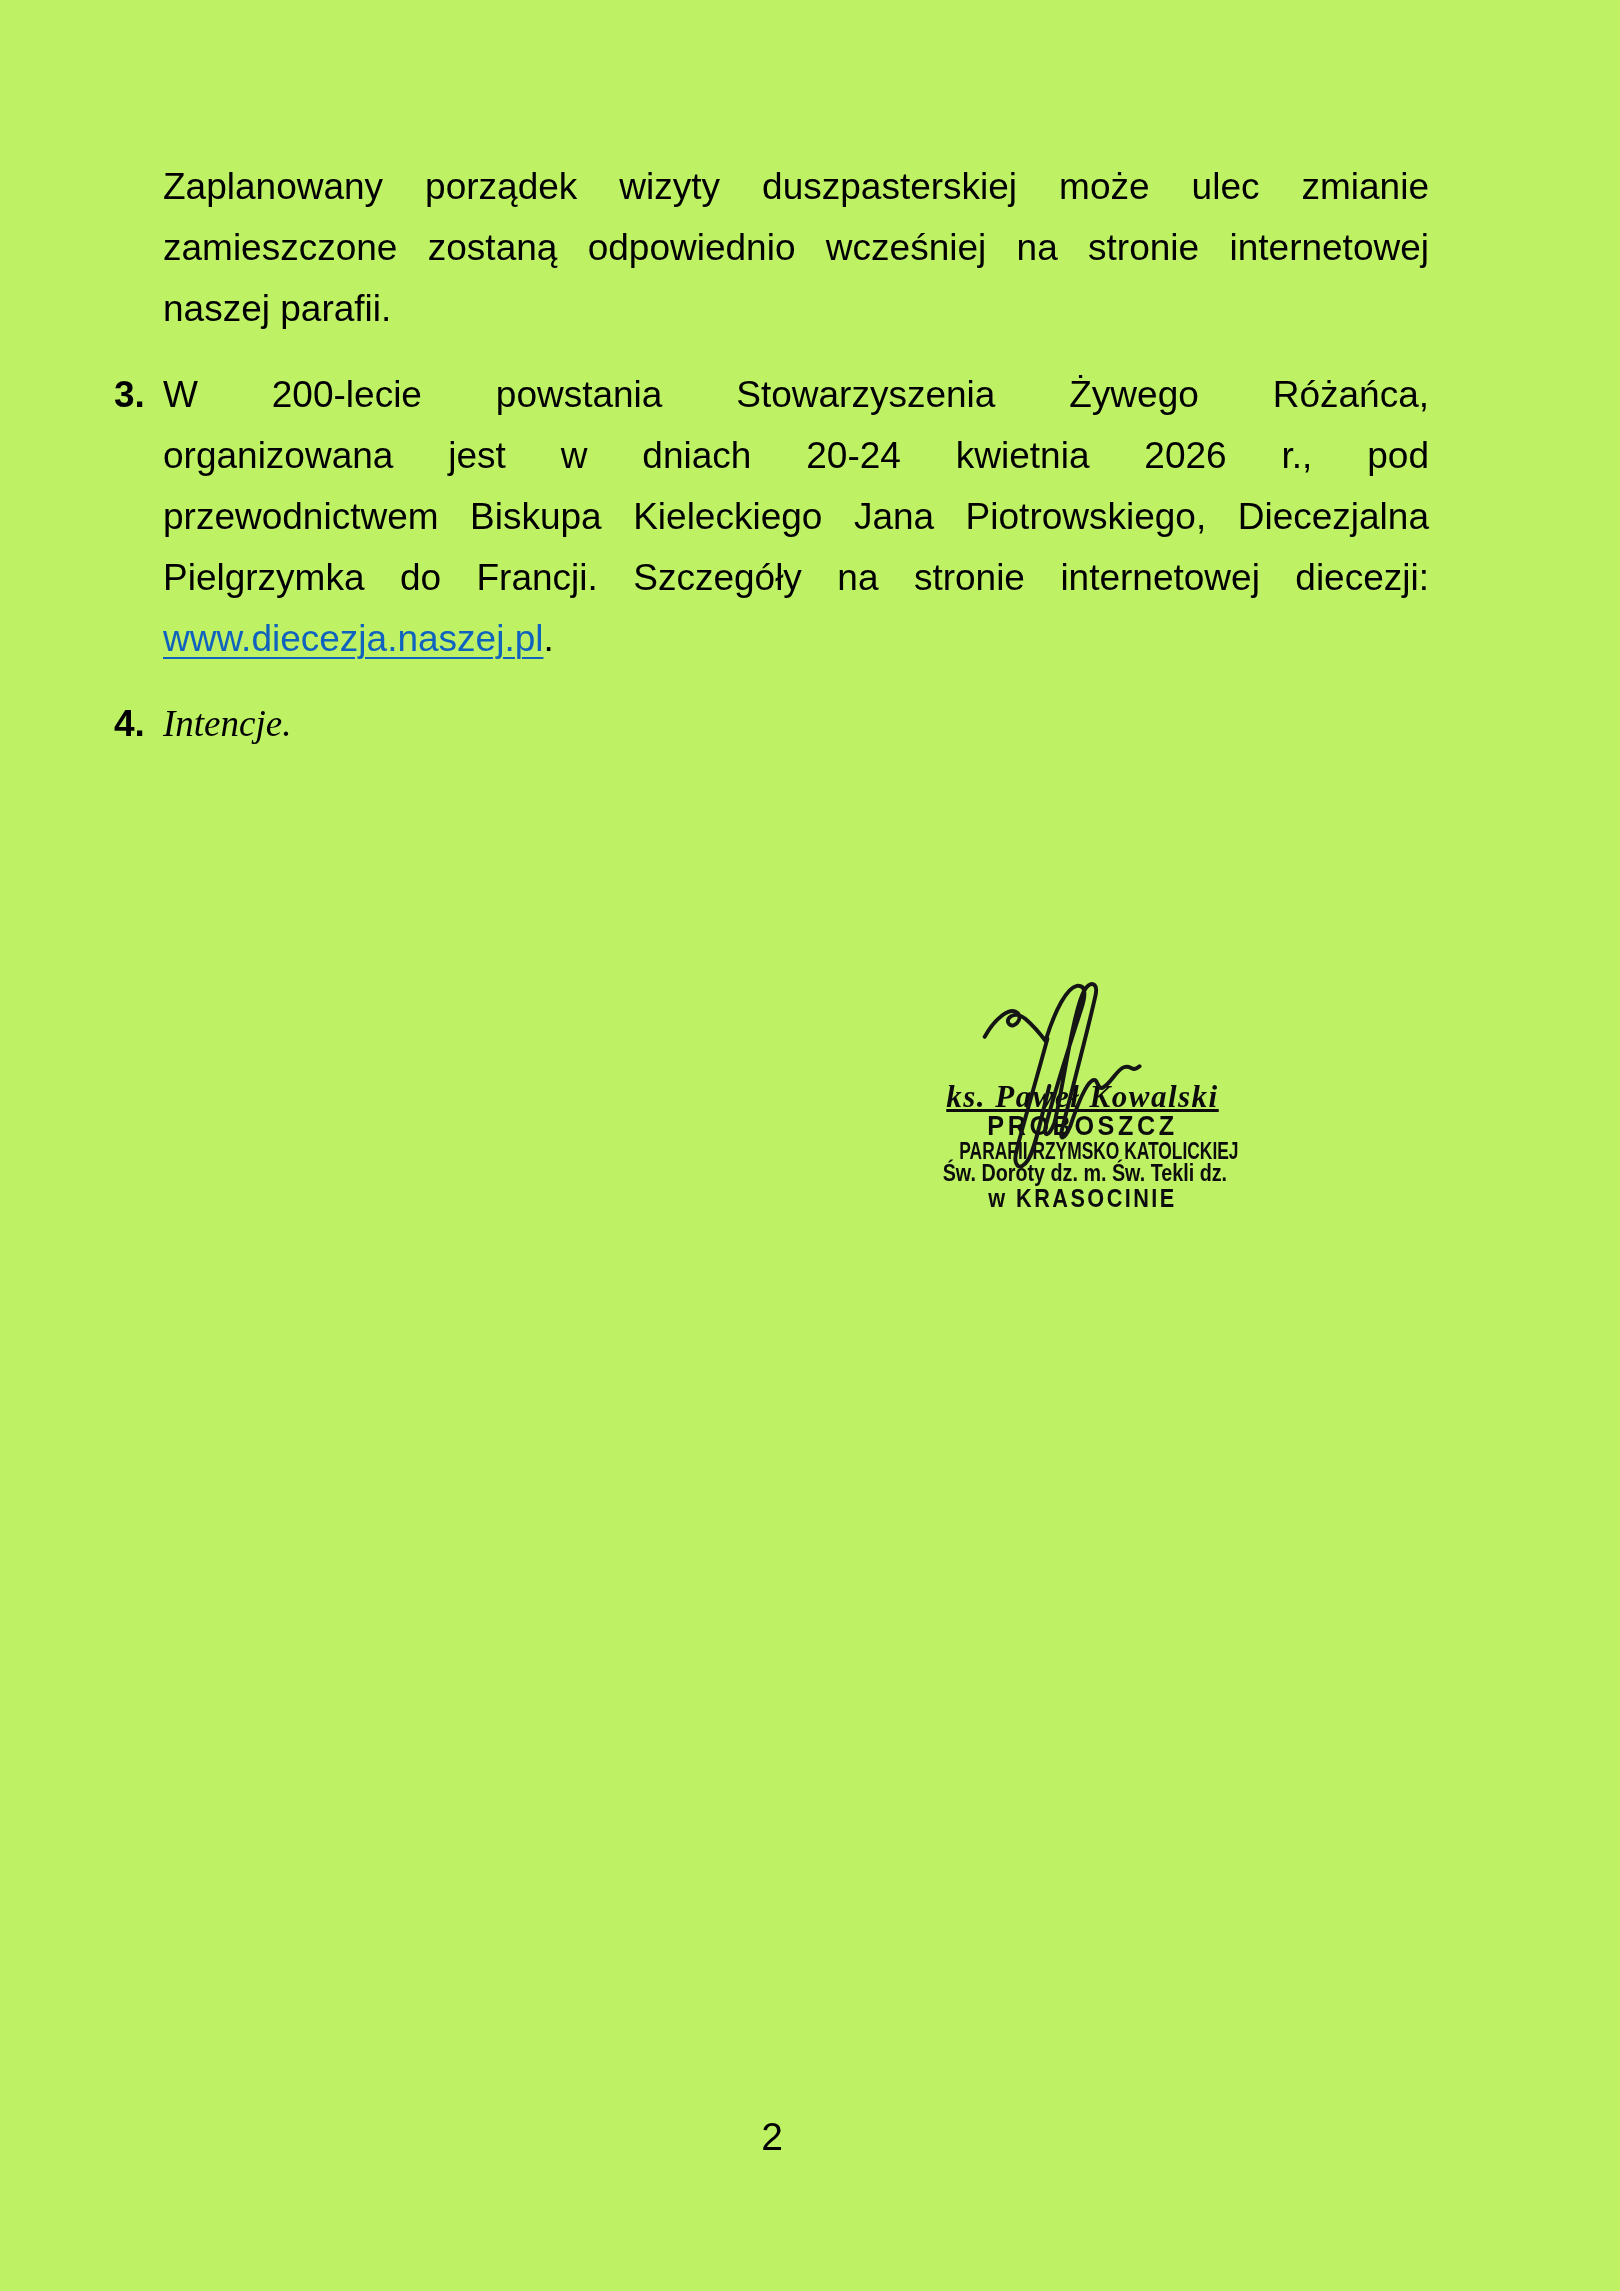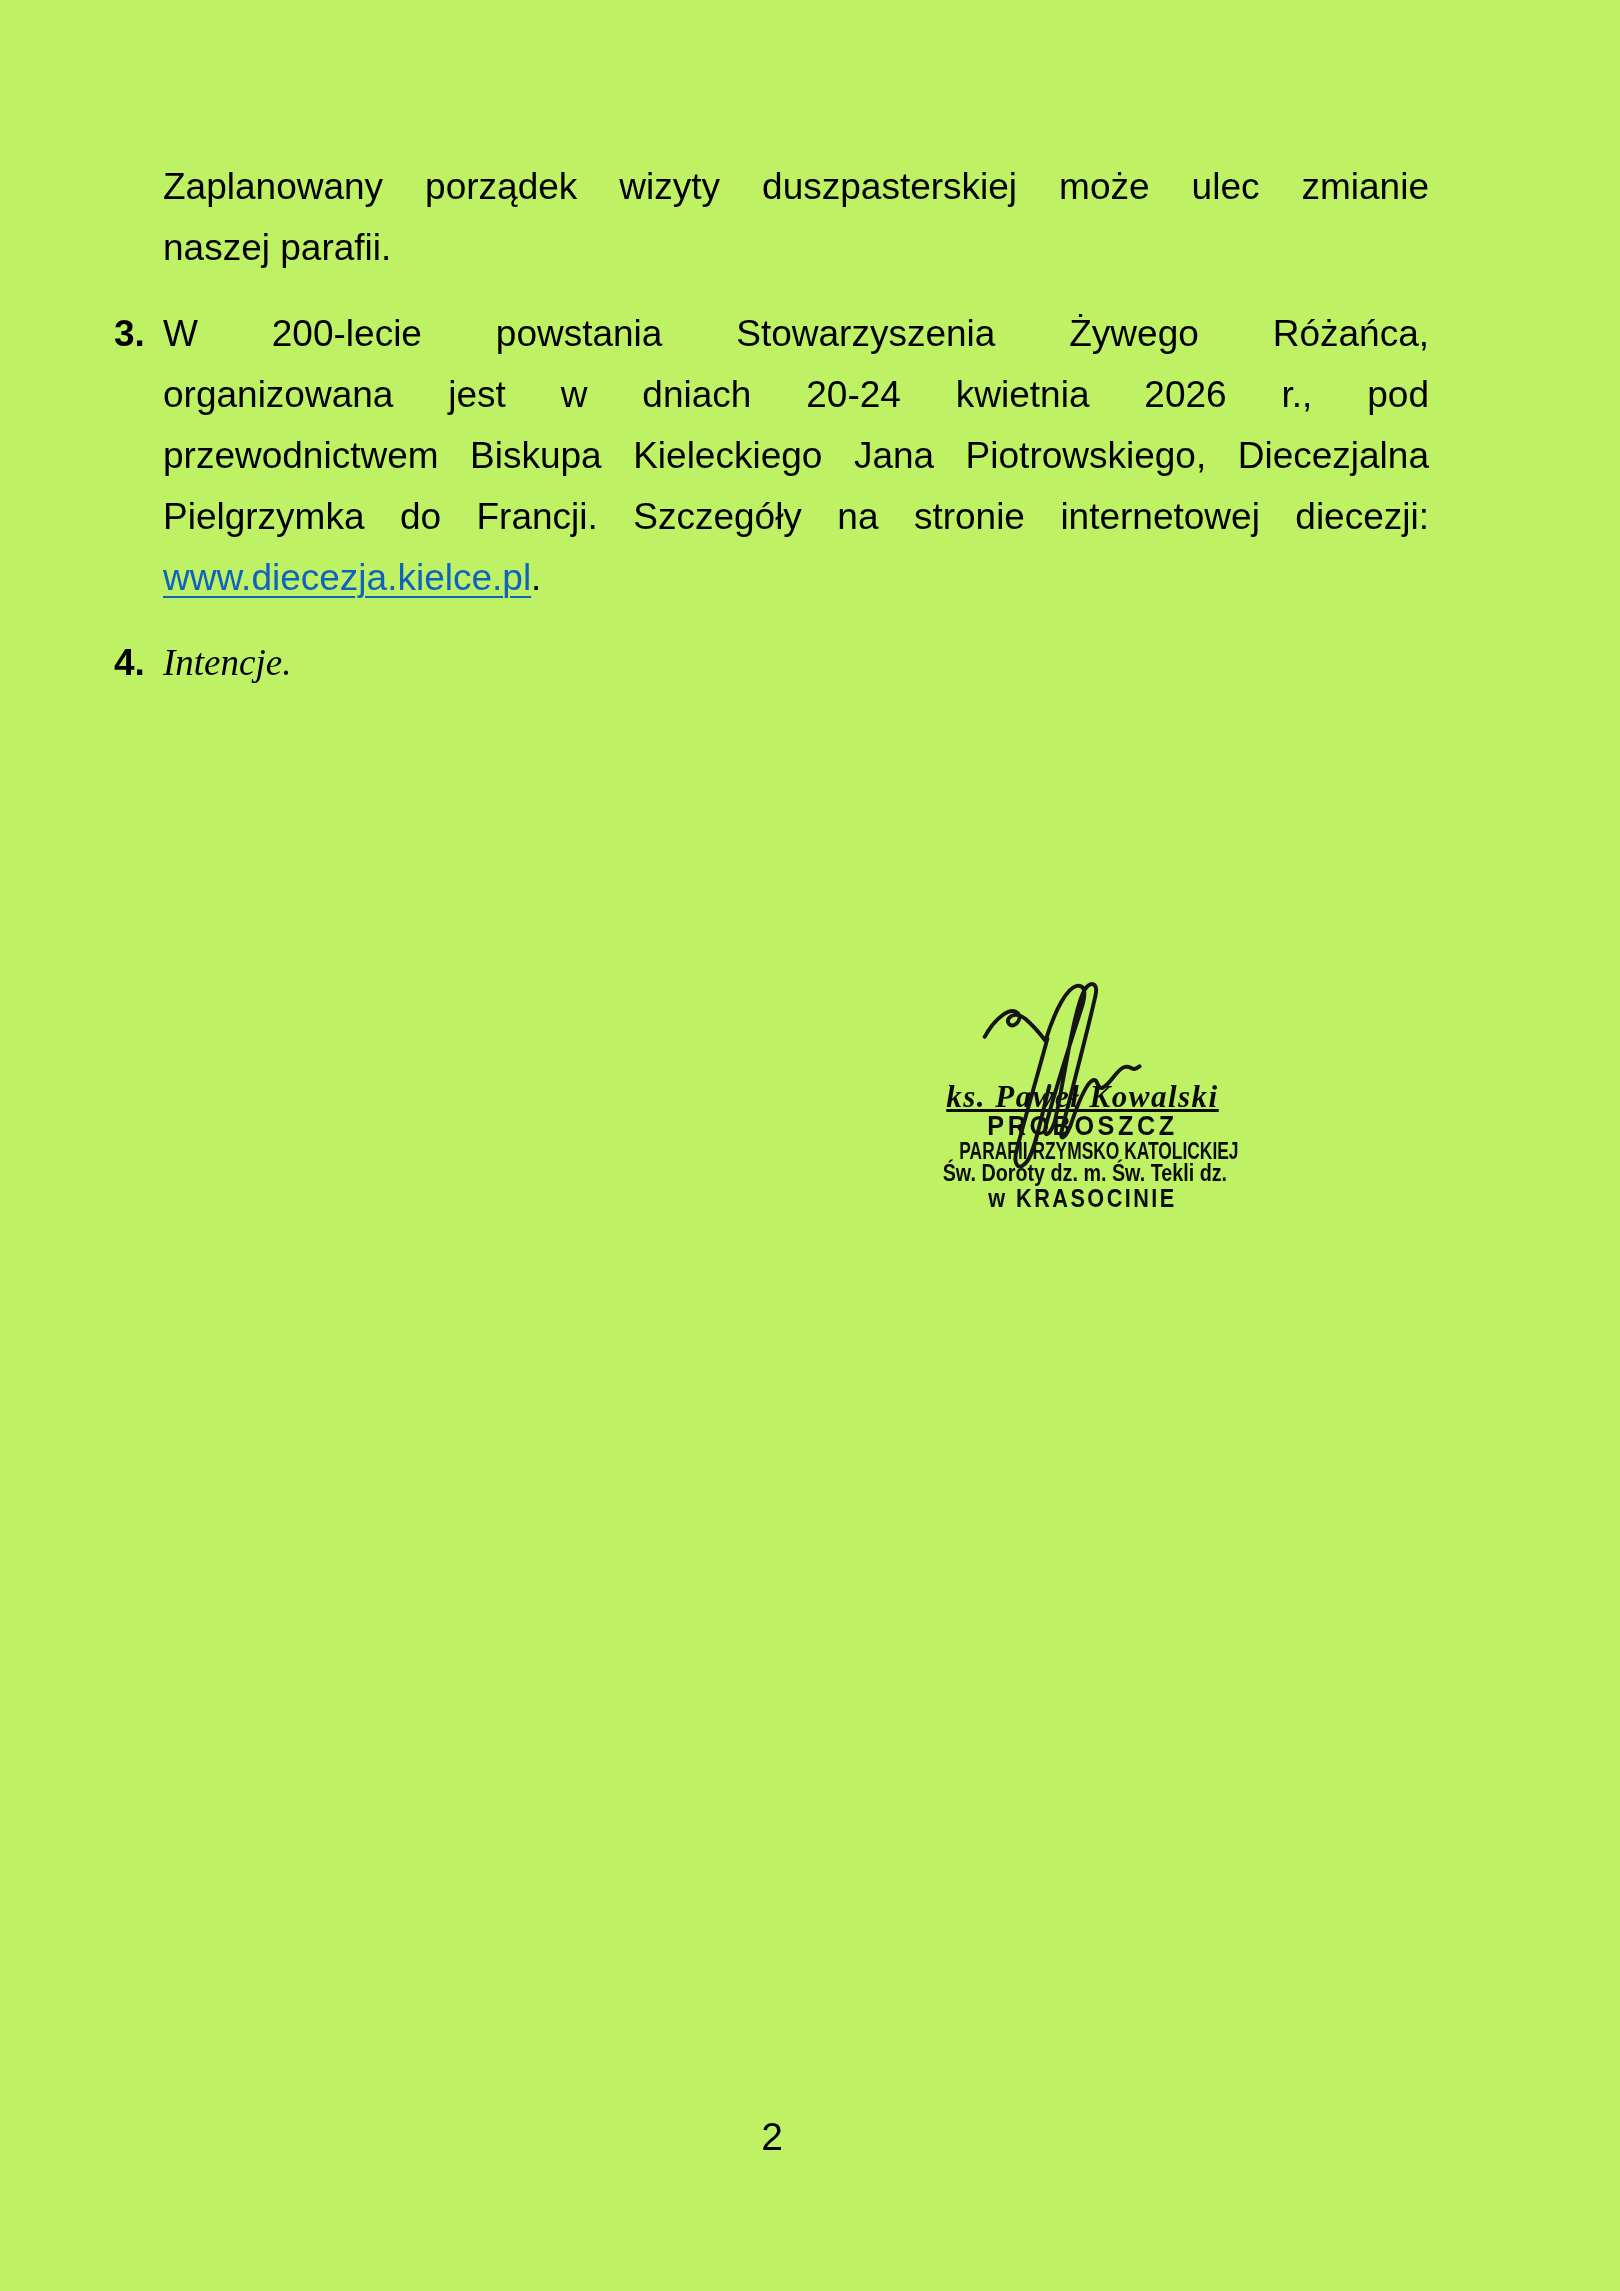--- a/index.html
+++ b/index.html
@@ -97,32 +97,33 @@
 </style>
 </head>
 <body>
 
 <div class="page">
 
   <main class="content">
 
     <section class="block">
       <div class="line j">Zaplanowany porządek wizyty duszpasterskiej może ulec zmianie</div>
+      <div class="line j">zamieszczone zostaną odpowiednio wcześniej na stronie internetowej</div>
       <div class="line l">naszej parafii.</div>
     </section>
 
 
     <section class="block">
       <span class="num">3.</span>
       <div class="line j">W 200-lecie powstania Stowarzyszenia Żywego Różańca,</div>
       <div class="line j">organizowana jest w dniach 20-24 kwietnia 2026 r., pod</div>
       <div class="line j">przewodnictwem Biskupa Kieleckiego Jana Piotrowskiego, Diecezjalna</div>
       <div class="line j">Pielgrzymka do Francji. Szczegóły na stronie internetowej diecezji:</div>
       <div class="line l">
-        <a class="link">www.diecezja.kielce.pl</a><span class="link-suffix">.</span>
+        <a class="link">www.diecezja.naszej.pl</a><span class="link-suffix">.</span>
       </div>
     </section>
 
     <section class="block">
       <span class="num">4.</span>
       <div class="line l italic">Intencje.</div>
     </section>
 
   </main>
 

